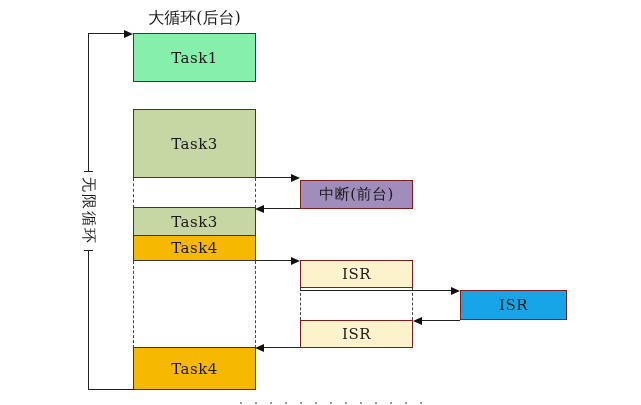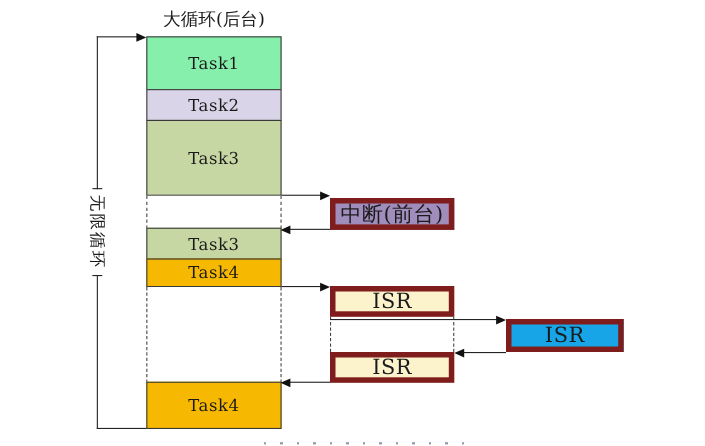--- a/index.html
+++ b/index.html
@@ -51,23 +51,23 @@
     position:absolute;left:444px;top:261px;width:145px;
     text-align:center;font-size:16px;white-space:nowrap;
   }
   .loop-label{
     position:absolute;left:88px;top:211px;
     transform:translate(-50%,-50%) rotate(90deg);
     white-space:nowrap;font-size:15px;letter-spacing:2px;
   }
   
   .fgbox{
-    position:absolute;box-sizing:border-box;border:5px solid #7f1d1d;
+    position:absolute;box-sizing:border-box;border:1px solid #7f1d1d;
     display:flex;align-items:center;justify-content:center;
-    font-size:19px;letter-spacing:.5px;
+    font-size:15px;letter-spacing:.5px;
   }
   .interrupt-box{left:300px;top:180px;width:113px;height:29px;}
   .isr1{left:300px;top:260px;width:113px;height:28px;}
   .isr2{left:300px;top:320px;width:113px;height:28px;}
   .nested-isr{left:460px;top:290px;width:107px;height:30px;}
   
   .isr-gap-dash{position:absolute;width:0;border-left:1px dashed #444;top:288px;height:32px;}
   
   .caption-frag{
     position:absolute;left:240px;top:402px;width:186px;height:2px;
@@ -86,23 +86,20 @@
   <div class="vl" style="left:88px;top:250px;height:140px;"></div>
   <div class="hl" style="left:84px;top:171px;width:9px;"></div>
   <div class="hl" style="left:84px;top:250px;width:9px;"></div>
   <div class="hl" style="left:88px;top:33px;width:38px;"></div>
   <span class="ah-r" style="left:124px;top:29.5px;"></span>
   <div class="hl" style="left:88px;top:389px;width:46px;"></div>
   <div class="loop-label">无限循环</div>
 
   <div class="seg seg-task1" style="background-color: #86efac;">
     <span>Task1</span>
-  </div>
-  <div class="seg seg-task2" style="background-color: rgb(218, 212, 232);">
-    <span>Task2</span>
   </div>
   <div class="seg seg-task3a" style="background-color: rgb(198, 215, 163);">
     <span>Task3</span>
   </div>
   <div class="gapseg gap1"></div>
   <div class="seg seg-task3b" style="background-color: rgb(198, 215, 163);">
     <span>Task3</span>
   </div>
   <div class="seg seg-task4a" style="background-color: rgb(246, 184, 0);">
     <span>Task4</span>

